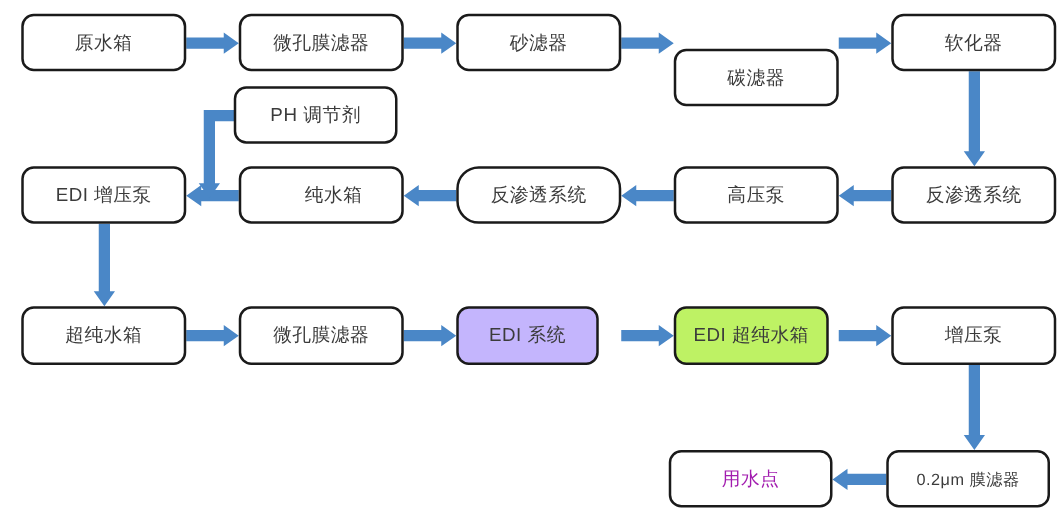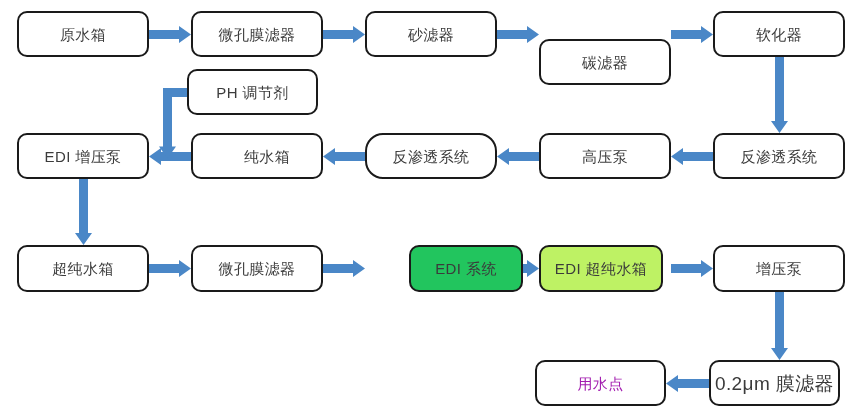--- a/index.html
+++ b/index.html
@@ -27,21 +27,21 @@
     align-items: center;
     justify-content: center;
     color: #3b3b3b;
     font-size: 15px;
     line-height: 1;
     letter-spacing: 0.4px;
     white-space: nowrap;
     z-index: 3;
   }
   .node.small {
-    font-size: 19px;
+    font-size: 13px;
   }
   .conn {
     position: absolute;
     z-index: 1;
   }
   .conn svg {
     display: block;
     overflow: visible;
   }
 </style>
@@ -169,21 +169,21 @@
       </div>
       <div class="node" style="left: 713px; top: 133px; width: 132px; height: 46px; border-color: rgb(26, 26, 26); background: rgb(255, 255, 255); color: rgb(59, 59, 59);">
         <span>反渗透系统</span>
       </div>
       <div class="node" style="left: 17px; top: 245px; width: 132px; height: 47px; border-color: rgb(26, 26, 26); background: rgb(255, 255, 255); color: rgb(59, 59, 59);">
         <span>超纯水箱</span>
       </div>
       <div class="node" style="left: 191px; top: 245px; width: 132px; height: 47px; border-color: rgb(26, 26, 26); background: rgb(255, 255, 255); color: rgb(59, 59, 59);">
         <span>微孔膜滤器</span>
       </div>
-      <div class="node" style="left: 365px; top: 245px; width: 114px; height: 47px; border-color: rgb(26, 26, 26); background: #22c55e; color: rgb(59, 59, 59); margin-left: 44px;">
+      <div class="node" style="left: 365px; top: 245px; width: 114px; height: 47px; border-color: rgb(26, 26, 26); background: #c4b5fd; color: rgb(59, 59, 59);">
         <span>EDI 系统</span>
       </div>
       <div class="node" style="left: 539px; top: 245px; width: 124px; height: 47px; border-color: rgb(26, 26, 26); background: #bef264; color: rgb(59, 59, 59);">
         <span>EDI 超纯水箱</span>
       </div>
       <div class="node" style="left: 713px; top: 245px; width: 132px; height: 47px; border-color: rgb(26, 26, 26); background: rgb(255, 255, 255); color: rgb(59, 59, 59);">
         <span>增压泵</span>
       </div>
       <div class="node" style="left: 535px; top: 360px; width: 131px; height: 46px; border-color: rgb(26, 26, 26); background: rgb(255, 255, 255); color: #a21caf;">
         <span>用水点</span>

